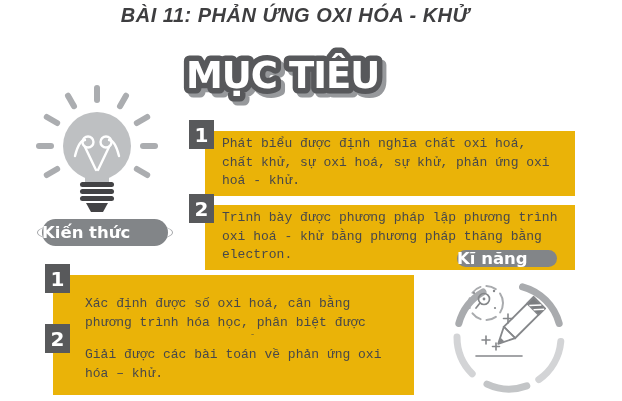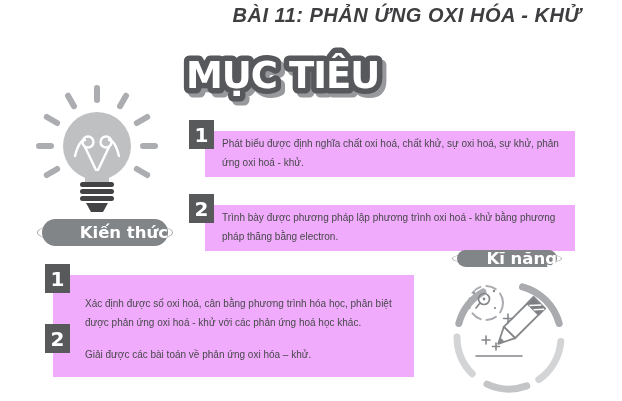--- a/index.html
+++ b/index.html
@@ -2,52 +2,52 @@
 <html><head>
 <meta charset="utf-8">
 <style>
   * { margin:0; padding:0; box-sizing:border-box; }
   html,body { width:622px; height:401px; }
   body {
     position:relative; width:622px; height:401px; background:#ffffff;
     font-family:"Liberation Sans","DejaVu Sans",sans-serif; overflow:hidden;
   }
   .page-title {
-    position:absolute; top:4px; left:0; right:41px; text-align:right;
+    position:absolute; top:4px; left:0; right:32px; text-align:center;
     font-size:20px; font-weight:bold; font-style:italic; color:#3e3e40;
     letter-spacing:0.5px;
   }
   .bubble-heading { position:absolute; left:178px; top:46px; }
   .bubble-heading text {
     font-family:"DejaVu Sans","Liberation Sans",sans-serif;
     font-size:37px; font-weight:bold; letter-spacing:-1px;
   }
   
   .obj-row { position:absolute; }
   .num-badge {
     position:absolute; left:0; top:0; width:25px; height:29px; z-index:2;
     background:#58595b; color:#ffffff; font-weight:bold; font-size:20px;
     display:flex; align-items:center; justify-content:center;
     font-family:"DejaVu Sans","Liberation Sans",sans-serif;
   }
   .obj-box {
-    position:absolute; background:#f0abfc; color:#48484a;
-    font-size:10px; line-height:18.5px;
+    position:absolute; background:#eab308; color:#48484a;
+    font-size:13px; line-height:18.5px;font-family:Liberation Mono, monospace;
   }
   .row-k1 { left:189px; top:120px; }
   .row-k2 { left:189px; top:194px; }
   .row-k1 .obj-box, .row-k2 .obj-box { left:16px; top:11px; width:370px; padding:4px 14px 5px 17px; }
   .row-s1 { left:45px; top:264px; }
   .row-s2 { left:45px; top:324px; }
   .row-s1 .obj-box, .row-s2 .obj-box { left:8px; top:11px; width:361px; padding:20px 12px 5px 32px; }
   .row-s2 .obj-box { padding-top:11px; padding-bottom:12px; }
   
   .pill {
     position:absolute; background:#828588; border-radius:14px;
-    display:flex; align-items:center; justify-content:flex-end;
+    display:flex; align-items:center; justify-content:flex-start;
     color:#ffffff; font-weight:bold; font-size:16.5px;
     font-family:"DejaVu Sans","Liberation Sans",sans-serif;
   }
   .pill::before {
     content:""; position:absolute; left:-5px; right:-5px; top:1px; bottom:1px;
     border:1.5px solid #a6a8ab; border-radius:50%; z-index:-1;
   }
   .pill-knowledge { left:42px; top:219px; width:126px; height:27px; }
   .pill-skills   { left:457px; top:250px; width:100px; height:17px; }
   .bulb-svg  { position:absolute; left:32px;  top:84px; }

